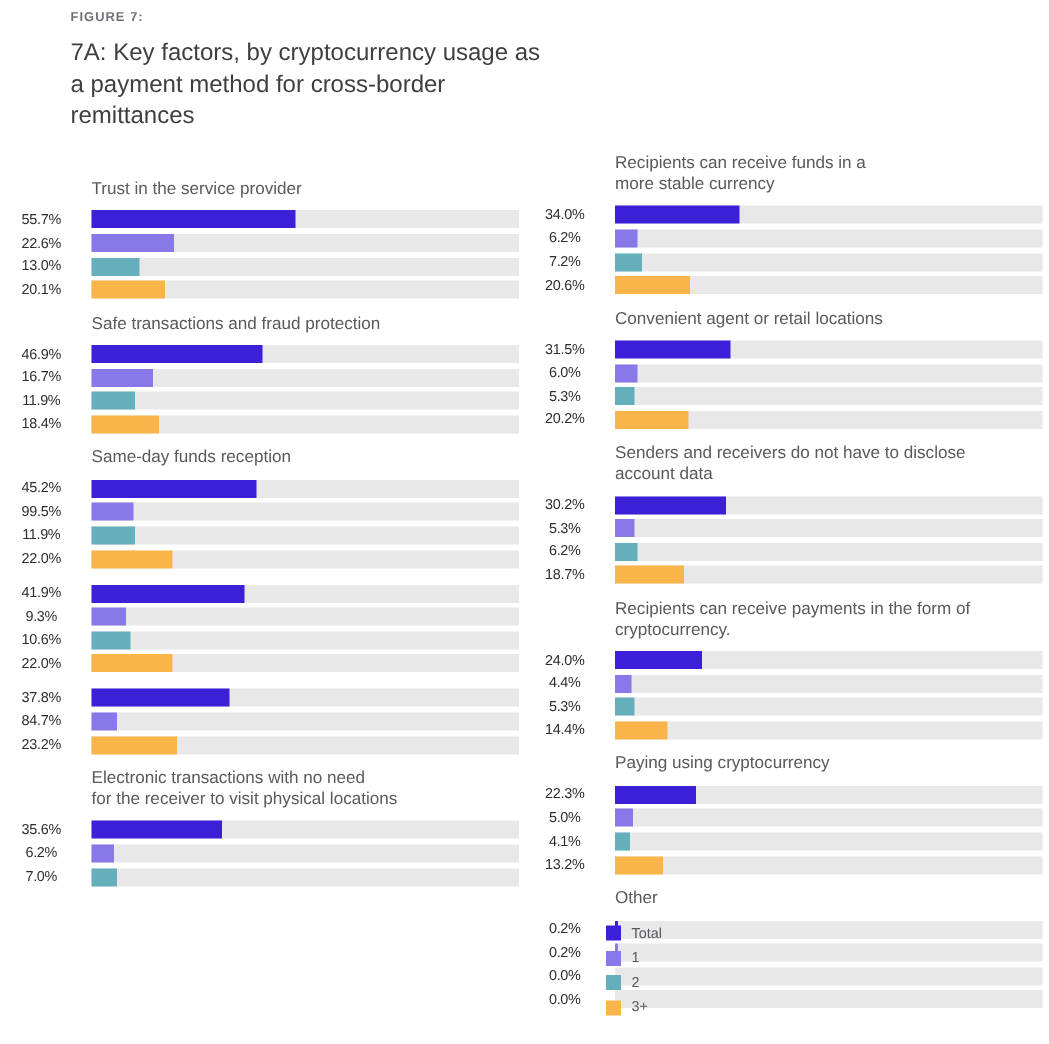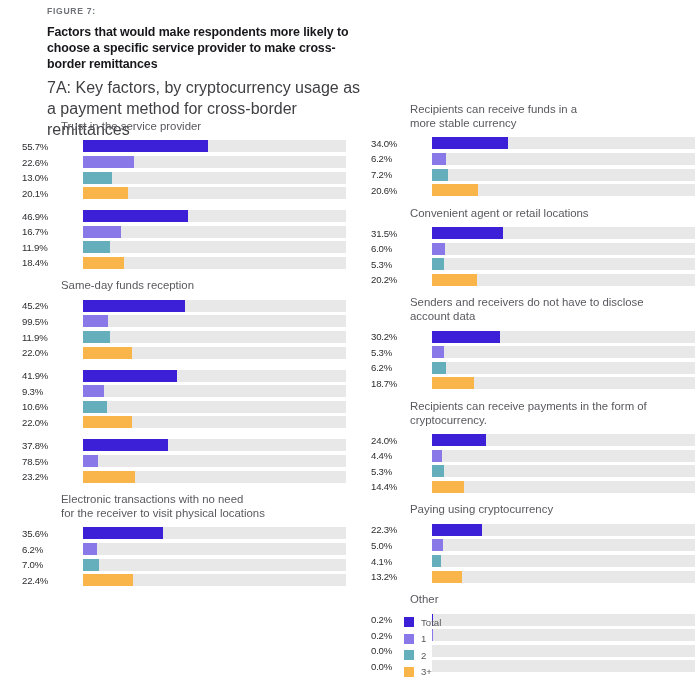--- a/index.html
+++ b/index.html
@@ -35,44 +35,43 @@
   .group{margin-bottom:10px;}
   .group-title{
     font-size:11.4px;line-height:1.22;color:#58585e;
     margin-left:61px;margin-bottom:6px;white-space:pre-line;
   }
   .rows{}
   .row{
     display:flex;align-items:center;height:13px;margin-bottom:2.6px;
   }
   .pct{
-    width:55px;text-align:left;flex:0 0 55px;
+    width:55px;text-align:center;flex:0 0 55px;
     font-size:9.6px;color:#2d2d31;padding-right:6px;
-    letter-spacing:-.2px;font-weight:normal;margin-left:22px;
+    letter-spacing:-.2px;font-weight:normal;
   }
   .track{
     position:relative;height:12px;flex:1 1 auto;background:#e8e8e8;
     margin-right:4px;
   }
   .fill{position:absolute;left:0;top:0;height:12px;}
 
   
   .legend{position:absolute;left:404px;top:614px;}
   .legend-row{display:flex;align-items:center;height:16.5px;}
   .swatch{width:10px;height:10px;flex:0 0 10px;margin-right:7px;}
   .legend-label{font-size:9.6px;color:#58585e;}
 </style>
 </head>
 <body>
 
 <div class="page">
 
   <div class="header">
     <div class="fig-label">FIGURE 7:</div>
-    <div class="fig-title">Factors that would make respondents more likely to choose a specific service provider to make cross-border remittances</div>
     <div class="fig-sub">7A: Key factors, by cryptocurrency usage as a payment method for cross-border remittances</div>
   </div>
 
   <div class="col col-left">
       <div class="group">
         <div class="group-title">Trust in the service provider</div>
         <div class="rows">
           <div class="row">
             <div class="pct">55.7%</div>
             <div class="track">
@@ -93,20 +92,21 @@
           </div>
           <div class="row">
             <div class="pct">20.1%</div>
             <div class="track">
               <div class="fill" style="width: 17.1795%; background: rgb(249, 181, 73);"></div>
             </div>
           </div>
         </div>
       </div>
       <div class="group">
+        <div class="group-title">Safe transactions and fraud protection</div>
         <div class="rows">
           <div class="row">
             <div class="pct">46.9%</div>
             <div class="track">
               <div class="fill" style="width: 40.0855%; background: rgb(59, 32, 216);"></div>
             </div>
           </div>
           <div class="row">
             <div class="pct">16.7%</div>
             <div class="track">
@@ -186,21 +186,21 @@
       </div>
       <div class="group">
         <div class="rows">
           <div class="row">
             <div class="pct">37.8%</div>
             <div class="track">
               <div class="fill" style="width: 32.3077%; background: rgb(59, 32, 216);"></div>
             </div>
           </div>
           <div class="row">
-            <div class="pct">78.5%</div>
+            <div class="pct">84.7%</div>
             <div class="track">
               <div class="fill" style="width: 5.81197%; background: rgb(136, 120, 232);"></div>
             </div>
           </div>
           <div class="row">
             <div class="pct">23.2%</div>
             <div class="track">
               <div class="fill" style="width: 19.8291%; background: rgb(249, 181, 73);"></div>
             </div>
           </div>
@@ -219,26 +219,20 @@
           <div class="row">
             <div class="pct">6.2%</div>
             <div class="track">
               <div class="fill" style="width: 5.29915%; background: rgb(136, 120, 232);"></div>
             </div>
           </div>
           <div class="row">
             <div class="pct">7.0%</div>
             <div class="track">
               <div class="fill" style="width: 5.98291%; background: rgb(100, 175, 187);"></div>
-            </div>
-          </div>
-          <div class="row">
-            <div class="pct">22.4%</div>
-            <div class="track">
-              <div class="fill" style="width: 19.1453%; background: rgb(249, 181, 73);"></div>
             </div>
           </div>
         </div>
       </div>
     </div>
   <div class="col col-right">
       <div class="group">
         <div class="group-title">Recipients can receive funds in a
 more stable currency</div>
         <div class="rows">

